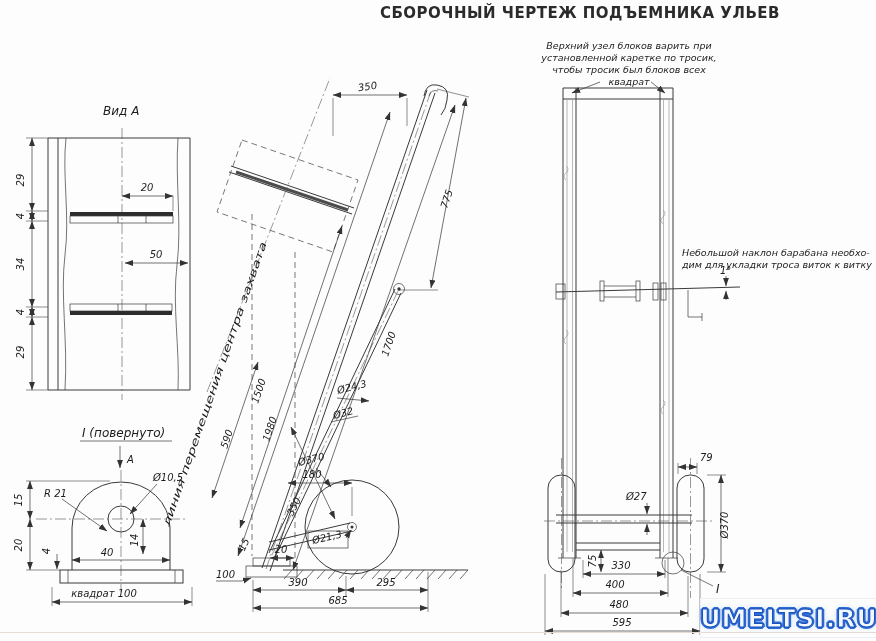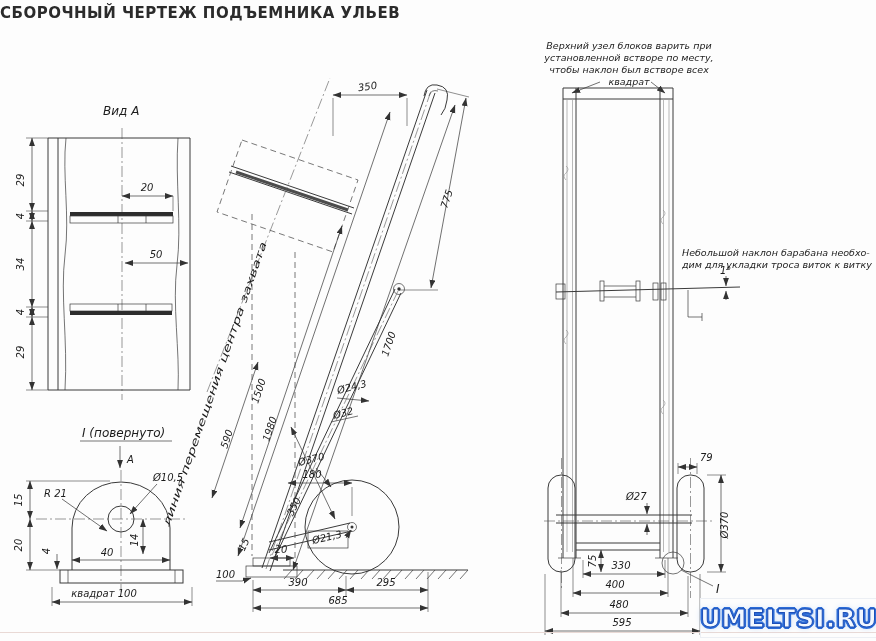--- a/index.html
+++ b/index.html
@@ -1,18 +1,18 @@
 <!DOCTYPE html>
 <html><head>
 <meta charset="utf-8">
 <style>
   html,body{margin:0;padding:0;background:#fff;}
   #stage{position:relative;width:876px;height:641px;background:#fdfdfd;overflow:hidden;
          font-family:"DejaVu Sans",sans-serif;}
-  .title{position:absolute;left:0;top:4px;width:780px;text-align:left;
+  .title{position:absolute;left:0;top:4px;width:780px;text-align:right;
          font:bold 15px "DejaVu Sans",sans-serif;letter-spacing:.5px;color:#2b2b2b;}
   .note{position:absolute;font:italic 9.5px "DejaVu Sans",sans-serif;color:#222;line-height:12px;}
   .note span{display:block;font-style:italic;}
   #note-blocks{left:540px;top:40px;width:178px;text-align:center;}
   #note-drum{left:682px;top:247px;width:196px;text-align:left;}
   svg{position:absolute;left:0;top:0;}
   .ln{stroke:#3a3a3a;stroke-width:1;fill:none;}
   .tn{stroke:#3a3a3a;stroke-width:.7;fill:none;}
   .in{stroke:#8b8b8b;stroke-width:.6;fill:none;}
   .cl{stroke:#555;stroke-width:.6;stroke-dasharray:11 3 2 3;fill:none;}
@@ -34,22 +34,22 @@
 </style>
 </head>
 <body>
 
 <div id="stage">
 
   <div class="title">СБОРОЧНЫЙ ЧЕРТЕЖ ПОДЪЕМНИКА УЛЬЕВ</div>
 
   <div id="note-blocks" class="note">
     <span>Верхний узел блоков варить при</span>
-    <span>установленной встворе по месту,</span>
-    <span>чтобы наклон был встворе всех</span>
+    <span>установленной каретке по тросик,</span>
+    <span>чтобы тросик был блоков всех</span>
     <span>квадрат</span>
   </div>
 
   <div id="note-drum" class="note">
     <span>Небольшой наклон барабана необхо-</span>
     <span>дим для укладки троса виток к витку</span>
   </div>
 
   <svg width="876" height="641" viewBox="0 0 876 641">
     <defs>

